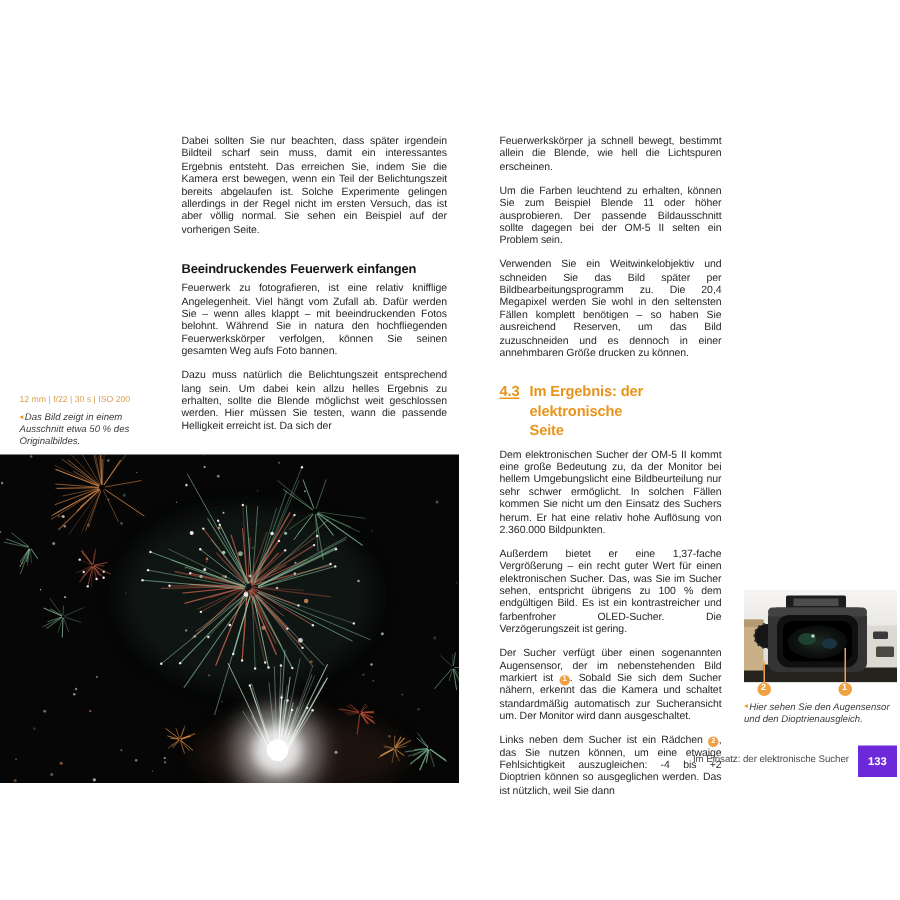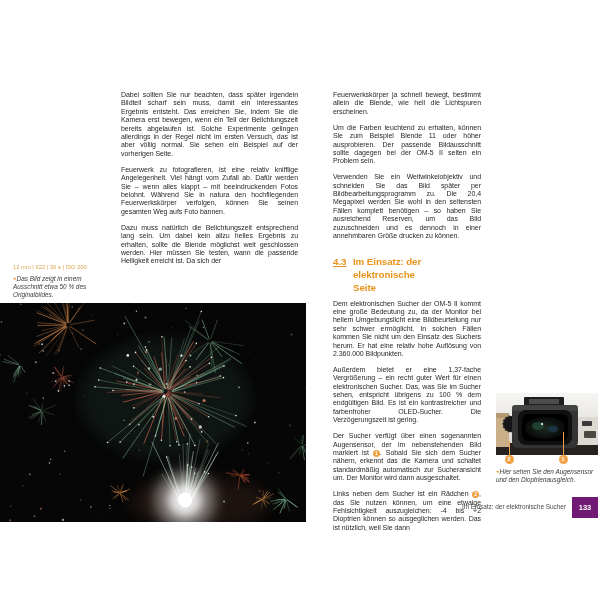--- a/index.html
+++ b/index.html
@@ -67,33 +67,34 @@
     font-size:6.4px;line-height:8px;font-style:italic;color:#3a3a3a;
   }
 
   
   .footer-label{
     position:absolute;left:366px;top:503px;width:200px;
     text-align:right;font-size:6.5px;color:#4a4a4a;letter-spacing:-0.05px;
   }
   .page-num-box{
     position:absolute;left:572px;top:497px;width:26px;height:21px;
-    background:#701a75;color:#ffffff;
+    background:#6d28d9;color:#ffffff;
     display:flex;align-items:center;justify-content:center;
     font-size:7.5px;font-weight:bold;
   }
 </style>
 </head>
 <body>
 
 <div class="canvas">
 
   <div>
     <div class="col left-col">
       <p>Dabei sollten Sie nur beachten, dass später irgendein Bildteil scharf sein muss, damit ein interessantes Ergebnis entsteht. Das erreichen Sie, indem Sie die Kamera erst bewegen, wenn ein Teil der Belichtungszeit bereits abgelaufen ist. Solche Experimente gelingen allerdings in der Regel nicht im ersten Versuch, das ist aber völlig normal. Sie sehen ein Beispiel auf der vorherigen Seite.</p>
+      <h3 class="h-left">Beeindruckendes Feuerwerk einfangen</h3>
       <p>Feuerwerk zu fotografieren, ist eine relativ knifflige Angelegenheit. Viel hängt vom Zufall ab. Dafür werden Sie – wenn alles klappt – mit beeindruckenden Fotos belohnt. Während Sie in natura den hochfliegenden Feuerwerkskörper verfolgen, können Sie seinen gesamten Weg aufs Foto bannen.</p>
       <p>Dazu muss natürlich die Belichtungszeit entsprechend lang sein. Um dabei kein allzu helles Ergebnis zu erhalten, sollte die Blende möglichst weit geschlossen werden. Hier müssen Sie testen, wann die passende Helligkeit erreicht ist. Da sich der</p>
     </div>
 
     <div class="margin-caption">
       <div class="cap-settings">12 mm | f/22 | 30 s | ISO 200</div>
       <div class="cap-text"><span class="cap-arrow">◂</span><span>Das Bild zeigt in einem Ausschnitt etwa 50 % des Originalbildes.</span></div>
     </div>
 
     <div class="photo">
@@ -549,21 +550,21 @@
 
   <div>
     <div class="col right-col">
       <p>Feuerwerkskörper ja schnell bewegt, bestimmt allein die Blende, wie hell die Lichtspuren erscheinen.</p>
       <p>Um die Farben leuchtend zu erhalten, können Sie zum Beispiel Blende 11 oder höher ausprobieren. Der passende Bildausschnitt sollte dagegen bei der OM-5 II selten ein Problem sein.</p>
       <p>Verwenden Sie ein Weitwinkelobjektiv und schneiden Sie das Bild später per Bildbearbeitungsprogramm zu. Die 20,4 Megapixel werden Sie wohl in den seltensten Fällen komplett benötigen – so haben Sie ausreichend Reserven, um das Bild zuzuschneiden und es dennoch in einer annehmbaren Größe drucken zu können.</p>
 
       <h2 class="h-section">
         <span class="h-num">4.3</span>
         <span class="h-title">
-          <span>Im Einsatz: der elektronische</span><br>
+          <span>Im Ergebnis: der elektronische</span><br>
           <span>Seite</span>
         </span>
       </h2>
 
       <p>Dem elektronischen Sucher der OM-5 II kommt eine große Bedeutung zu, da der Monitor bei hellem Umgebungslicht eine Bildbeurteilung nur sehr schwer ermöglicht. In solchen Fällen kommen Sie nicht um den Einsatz des Suchers herum. Er hat eine relativ hohe Auflösung von 2.360.000 Bildpunkten.</p>
       <p>Außerdem bietet er eine 1,37-fache Vergrößerung – ein recht guter Wert für einen elektronischen Sucher. Das, was Sie im Sucher sehen, entspricht übrigens zu 100 % dem endgültigen Bild. Es ist ein kontrastreicher und farbenfroher OLED-Sucher. Die Verzögerungszeit ist gering.</p>
       <p><span>Der Sucher verfügt über einen sogenannten Augensensor, der im nebenstehenden Bild markiert ist </span><span class="num-marker">1</span><span>. Sobald Sie sich dem Sucher nähern, erkennt das die Kamera und schaltet standardmäßig automatisch zur Sucheransicht um. Der Monitor wird dann ausgeschaltet.</span></p>
       <p><span>Links neben dem Sucher ist ein Rädchen </span><span class="num-marker">2</span><span>, das Sie nutzen können, um eine etwaige Fehlsichtigkeit auszugleichen: -4 bis +2 Dioptrien können so ausgeglichen werden. Das ist nützlich, weil Sie dann</span></p>
     </div>
 

